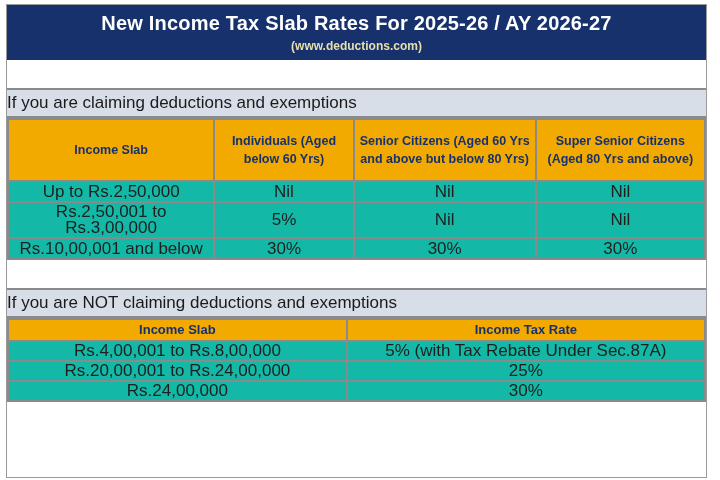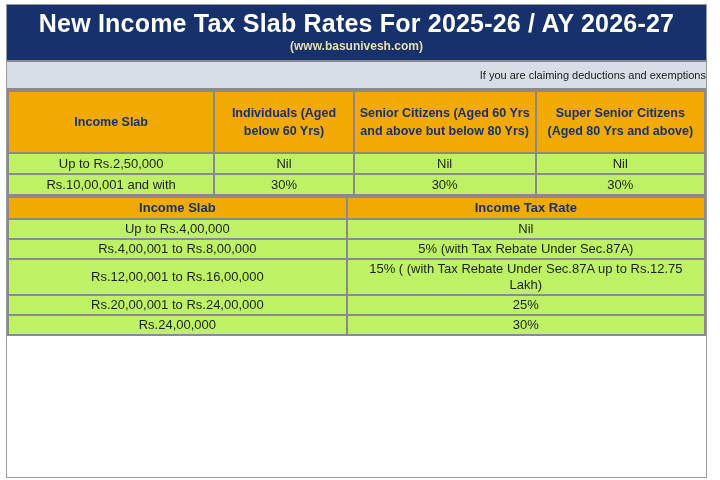--- a/index.html
+++ b/index.html
@@ -17,38 +17,39 @@
     display:flex;flex-direction:column;
   }
   
   .masthead{
     background:var(--navy,#17316d);
     color:#ffffff;
     text-align:center;
     padding:5px 0 6px 0;
   }
   .masthead .title{
-    font-size:25px;font-weight:bold;letter-spacing:.2px;
+    font-size:20px;font-weight:bold;letter-spacing:.2px;
     line-height:26px;
   }
   .masthead .subtitle{
     font-size:12px;font-weight:bold;
     color:var(--subtitle,#e8dfae);
     line-height:16px;margin-top:2px;
   }
   
   .banner{
     background:var(--bannerbg,#d8dee8);
     color:#1a1a1a;
-    text-align:right;
-    font-size:11px;
+    text-align:left;
+    font-size:17px;
     padding:3px 0;
     border-top:2px solid #8a8a8a;
     border-bottom:2px solid #8a8a8a;
     line-height:20px;
+    margin-top:28px;
   }
   
   table{
     border-collapse:collapse;
     width:100%;
     table-layout:fixed;
   }
   th,td{
     border:2px solid #8a8a8a;
     text-align:center;
@@ -58,23 +59,23 @@
     overflow:hidden;
   }
   th{
     background:var(--amber,#f2a900);
     color:var(--navy,#1f3864);
     font-size:12.5px;
     font-weight:bold;
     line-height:18px;
   }
   td{
-    background:#bef264;
+    background:#14b8a6;
     color:#1f1f1f;
-    font-size:13px;
+    font-size:17px;
     height:21px;
     line-height:16px;
   }
   #table1 th{height:62px;}
   #table2 th{height:17px;font-size:13px;}
   #table2 td{height:18px;}
   
   #table1 .c1{width:29.6%}
   #table1 .c2{width:20.0%}
   #table1 .c3{width:26.1%}
@@ -83,21 +84,21 @@
   #table2 .c2{width:51.4%}
 </style>
 </head>
 <body>
 
 <div class="page">
   <div class="doc">
 
     <div class="masthead">
       <div class="title">New Income Tax Slab Rates For 2025-26 / AY 2026-27</div>
-      <div class="subtitle">(www.basunivesh.com)</div>
+      <div class="subtitle">(www.deductions.com)</div>
     </div>
 
     <div class="banner">If you are claiming deductions and exemptions</div>
 
     <table id="table1">
       <thead>
         <tr>
           <th class="c1">Income Slab</th>
           <th class="c2">Individuals (Aged below 60 Yrs)</th>
           <th class="c3">Senior Citizens (Aged 60 Yrs and above but below 80 Yrs)</th>
@@ -105,48 +106,47 @@
         </tr>
       </thead>
       <tbody id="t1-body">
           <tr>
             <td>Up to Rs.2,50,000</td>
             <td>Nil</td>
             <td>Nil</td>
             <td>Nil</td>
           </tr>
           <tr>
-            <td>Rs.10,00,001 and with</td>
+            <td>Rs.2,50,001 to Rs.3,00,000</td>
+            <td>5%</td>
+            <td>Nil</td>
+            <td>Nil</td>
+          </tr>
+          <tr>
+            <td>Rs.10,00,001 and below</td>
             <td>30%</td>
             <td>30%</td>
             <td>30%</td>
           </tr>
         </tbody>
     </table>
 
+    <div class="banner">If you are NOT claiming deductions and exemptions</div>
 
     <table id="table2">
       <thead>
         <tr>
           <th class="c1">Income Slab</th>
           <th class="c2">Income Tax Rate</th>
         </tr>
       </thead>
       <tbody id="t2-body">
           <tr>
-            <td>Up to Rs.4,00,000</td>
-            <td>Nil</td>
-          </tr>
-          <tr>
             <td>Rs.4,00,001 to Rs.8,00,000</td>
             <td>5% (with Tax Rebate Under Sec.87A)</td>
-          </tr>
-          <tr>
-            <td>Rs.12,00,001 to Rs.16,00,000</td>
-            <td>15% ( (with Tax Rebate Under Sec.87A up to Rs.12.75 Lakh)</td>
           </tr>
           <tr>
             <td>Rs.20,00,001 to Rs.24,00,000</td>
             <td>25%</td>
           </tr>
           <tr>
             <td>Rs.24,00,000</td>
             <td>30%</td>
           </tr>
         </tbody>

